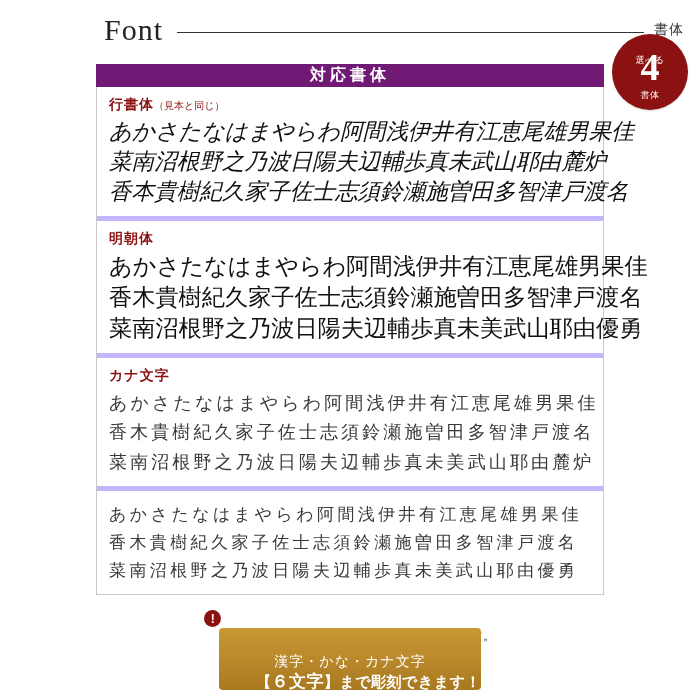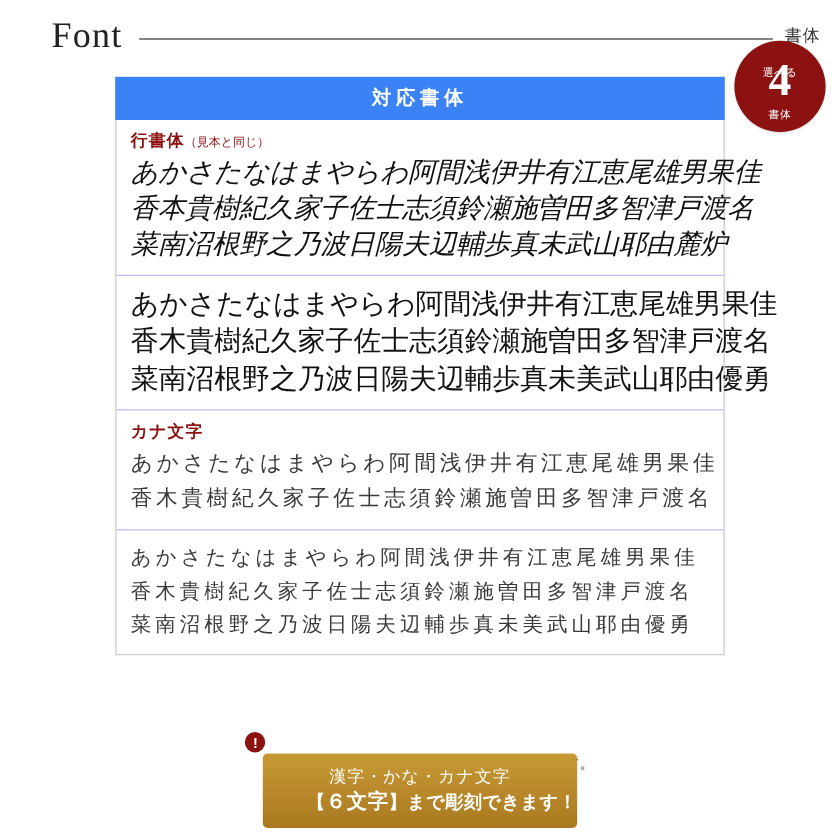--- a/index.html
+++ b/index.html
@@ -22,21 +22,21 @@
     top: 8px; left: 0;
     width: 700px; height: 44px;
     display: flex;
     align-items: center;
   }
   .header-title {
     font-family: "Liberation Serif", serif;
     font-size: 30px;
     color: #222222;
     letter-spacing: 1px;
-    margin-left: 43px;
+    margin-left: 104px;
     font-weight: 400;
   }
   .header-rule {
     flex: 1;
     height: 1px;
     background: #333333;
     margin: 0 10px 0 14px;
     margin-top: 4px;
   }
   .header-jp {
@@ -82,37 +82,37 @@
     letter-spacing: 0.5px;
   }
 
   
   .table {
     position: absolute;
     top: 64px; left: 96px;
     width: 508px;
   }
   .table-head {
-    height: 36px;
-    background: #3b82f6;
+    height: 23px;
+    background: #701a75;
     color: #ffffff;
     display: flex;
     align-items: center;
     justify-content: center;
     font-size: 16px;
     letter-spacing: 4px;
     font-weight: 700;
   }
   .table-body {
     border: 1px solid #c9c9c9;
     border-top: none;
     background: #ffffff;
   }
   .row {
-    border-bottom: 1px solid #c4b5fd;
+    border-bottom: 5px solid #c4b5fd;
     padding: 9px 12px 10px 12px;
   }
   .row:last-child { border-bottom: none; }
   .row-title {
     font-size: 14px;
     font-weight: 700;
     color: #8c1212;
     margin-bottom: 3px;
     letter-spacing: 1px;
   }
@@ -185,21 +185,21 @@
 
   
   .banner {
     position: absolute;
     left: 219px; top: 628px;
     width: 262px; height: 62px;
     background: linear-gradient(180deg, #c79a34 0%, #b8872a 55%, #a9791f 100%);
     border-radius: 4px;
     color: #ffffff;
     text-align: center;
-    padding-top: 9px;
+    padding-top: 23px;
   }
   .banner-l1 {
     font-size: 14px;
     letter-spacing: 1px;
     line-height: 20px;
   }
   .banner-l2 {
     font-size: 15px;
     font-weight: 700;
     letter-spacing: 0.5px;
@@ -229,36 +229,40 @@
 
   <div class="table">
     <div class="table-head">対応書体</div>
     <div class="table-body">
 
       <div class="row">
         <div class="row-title">
           <span>行書体</span><span class="note">（見本と同じ）</span>
         </div>
         <div class="sample s-gyosho">あかさたなはまやらわ阿間浅伊井有江恵尾雄男果佳</div>
+        <div class="sample s-gyosho">菜南沼根野之乃波日陽夫辺輔歩真未武山耶由麓炉</div>
         <div class="sample s-gyosho">香本貴樹紀久家子佐士志須鈴瀬施曽田多智津戸渡名</div>
-        <div class="sample s-gyosho">菜南沼根野之乃波日陽夫辺輔歩真未武山耶由麓炉</div>
-      </div>
-
-      <div class="row">
+      </div>
+
+      <div class="row">
+        <div class="row-title">
+          <span>明朝体</span><span class="note"></span>
+        </div>
         <div class="sample s-mincho">あかさたなはまやらわ阿間浅伊井有江恵尾雄男果佳</div>
         <div class="sample s-mincho">香木貴樹紀久家子佐士志須鈴瀬施曽田多智津戸渡名</div>
         <div class="sample s-mincho">菜南沼根野之乃波日陽夫辺輔歩真未美武山耶由優勇</div>
       </div>
 
       <div class="row">
         <div class="row-title">
           <span>カナ文字</span><span class="note"></span>
         </div>
         <div class="sample s-tensho">あかさたなはまやらわ阿間浅伊井有江恵尾雄男果佳</div>
         <div class="sample s-tensho">香木貴樹紀久家子佐士志須鈴瀬施曽田多智津戸渡名</div>
+        <div class="sample s-tensho">菜南沼根野之乃波日陽夫辺輔歩真未美武山耶由麓炉</div>
       </div>
 
       <div class="row">
         <div class="sample s-kinbun">あかさたなはまやらわ阿間浅伊井有江恵尾雄男果佳</div>
         <div class="sample s-kinbun">香木貴樹紀久家子佐士志須鈴瀬施曽田多智津戸渡名</div>
         <div class="sample s-kinbun">菜南沼根野之乃波日陽夫辺輔歩真未美武山耶由優勇</div>
       </div>
 
     </div>
   </div>

